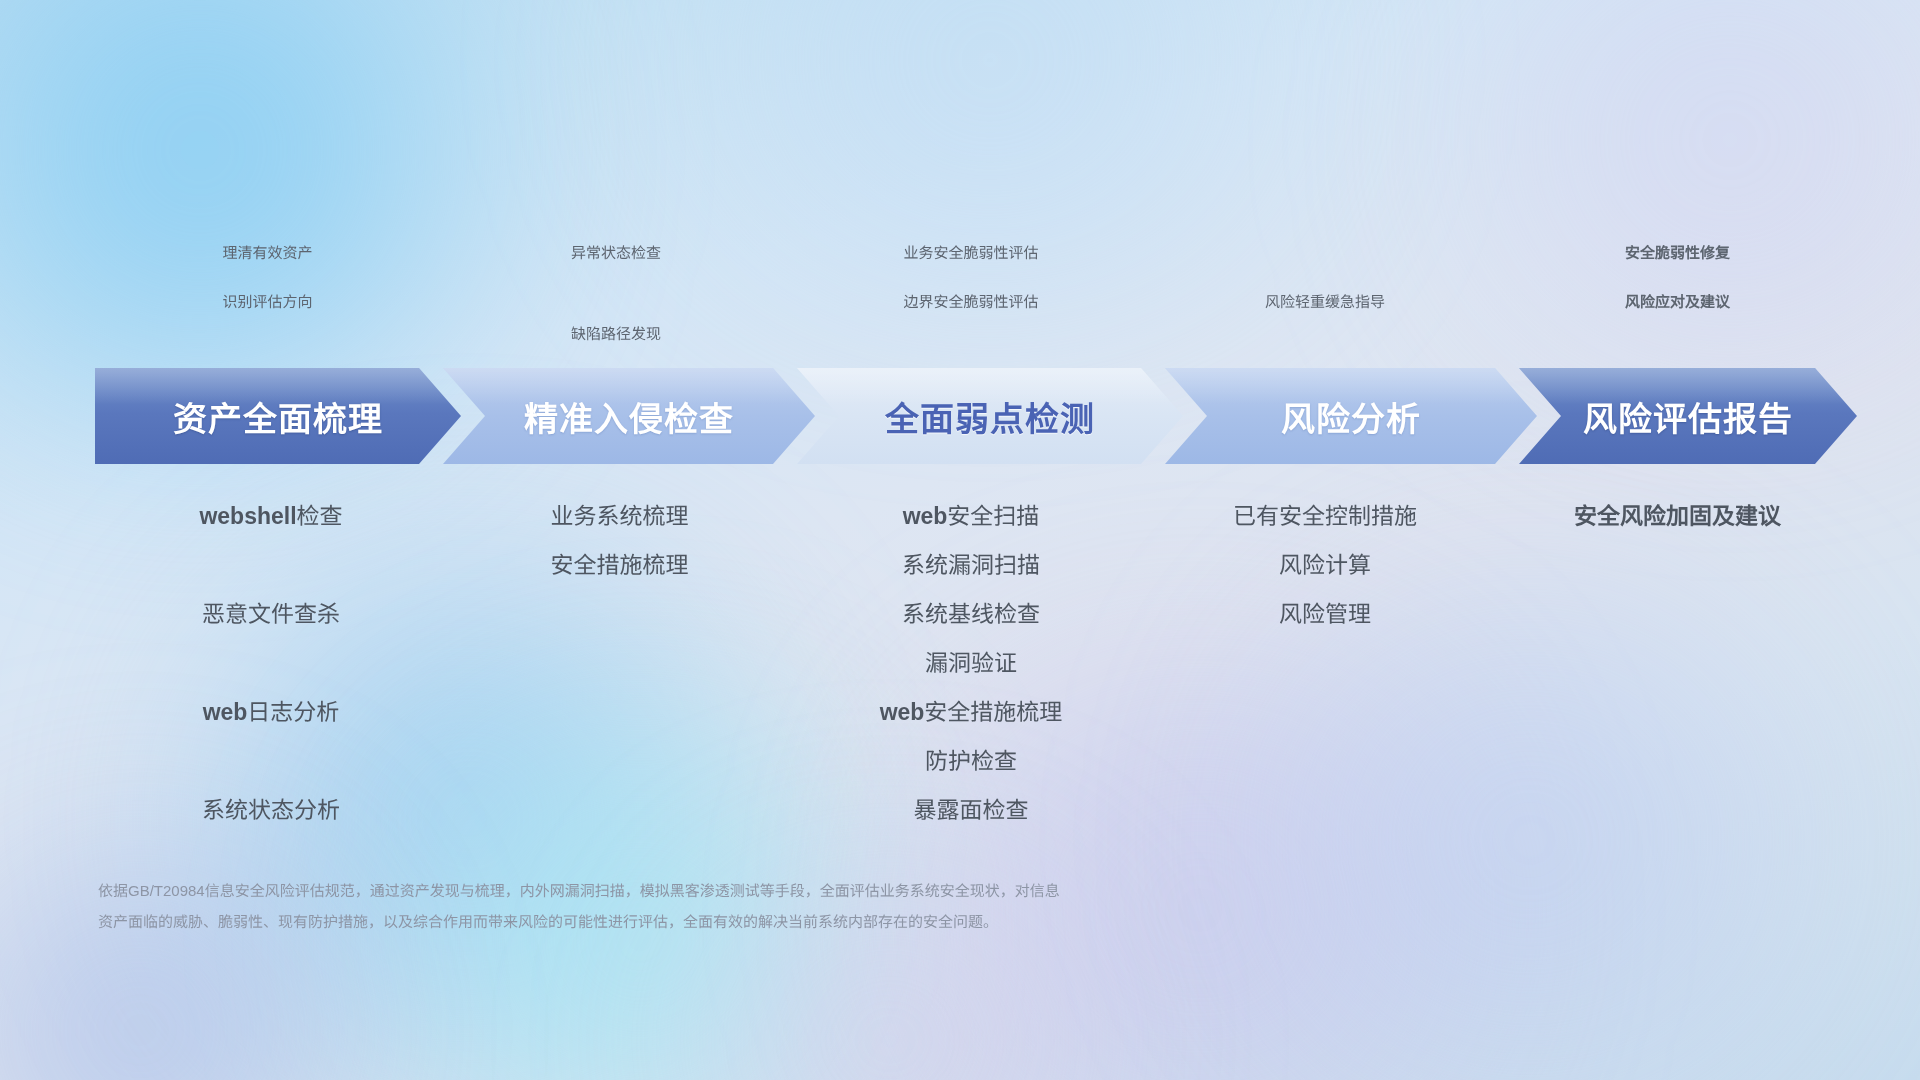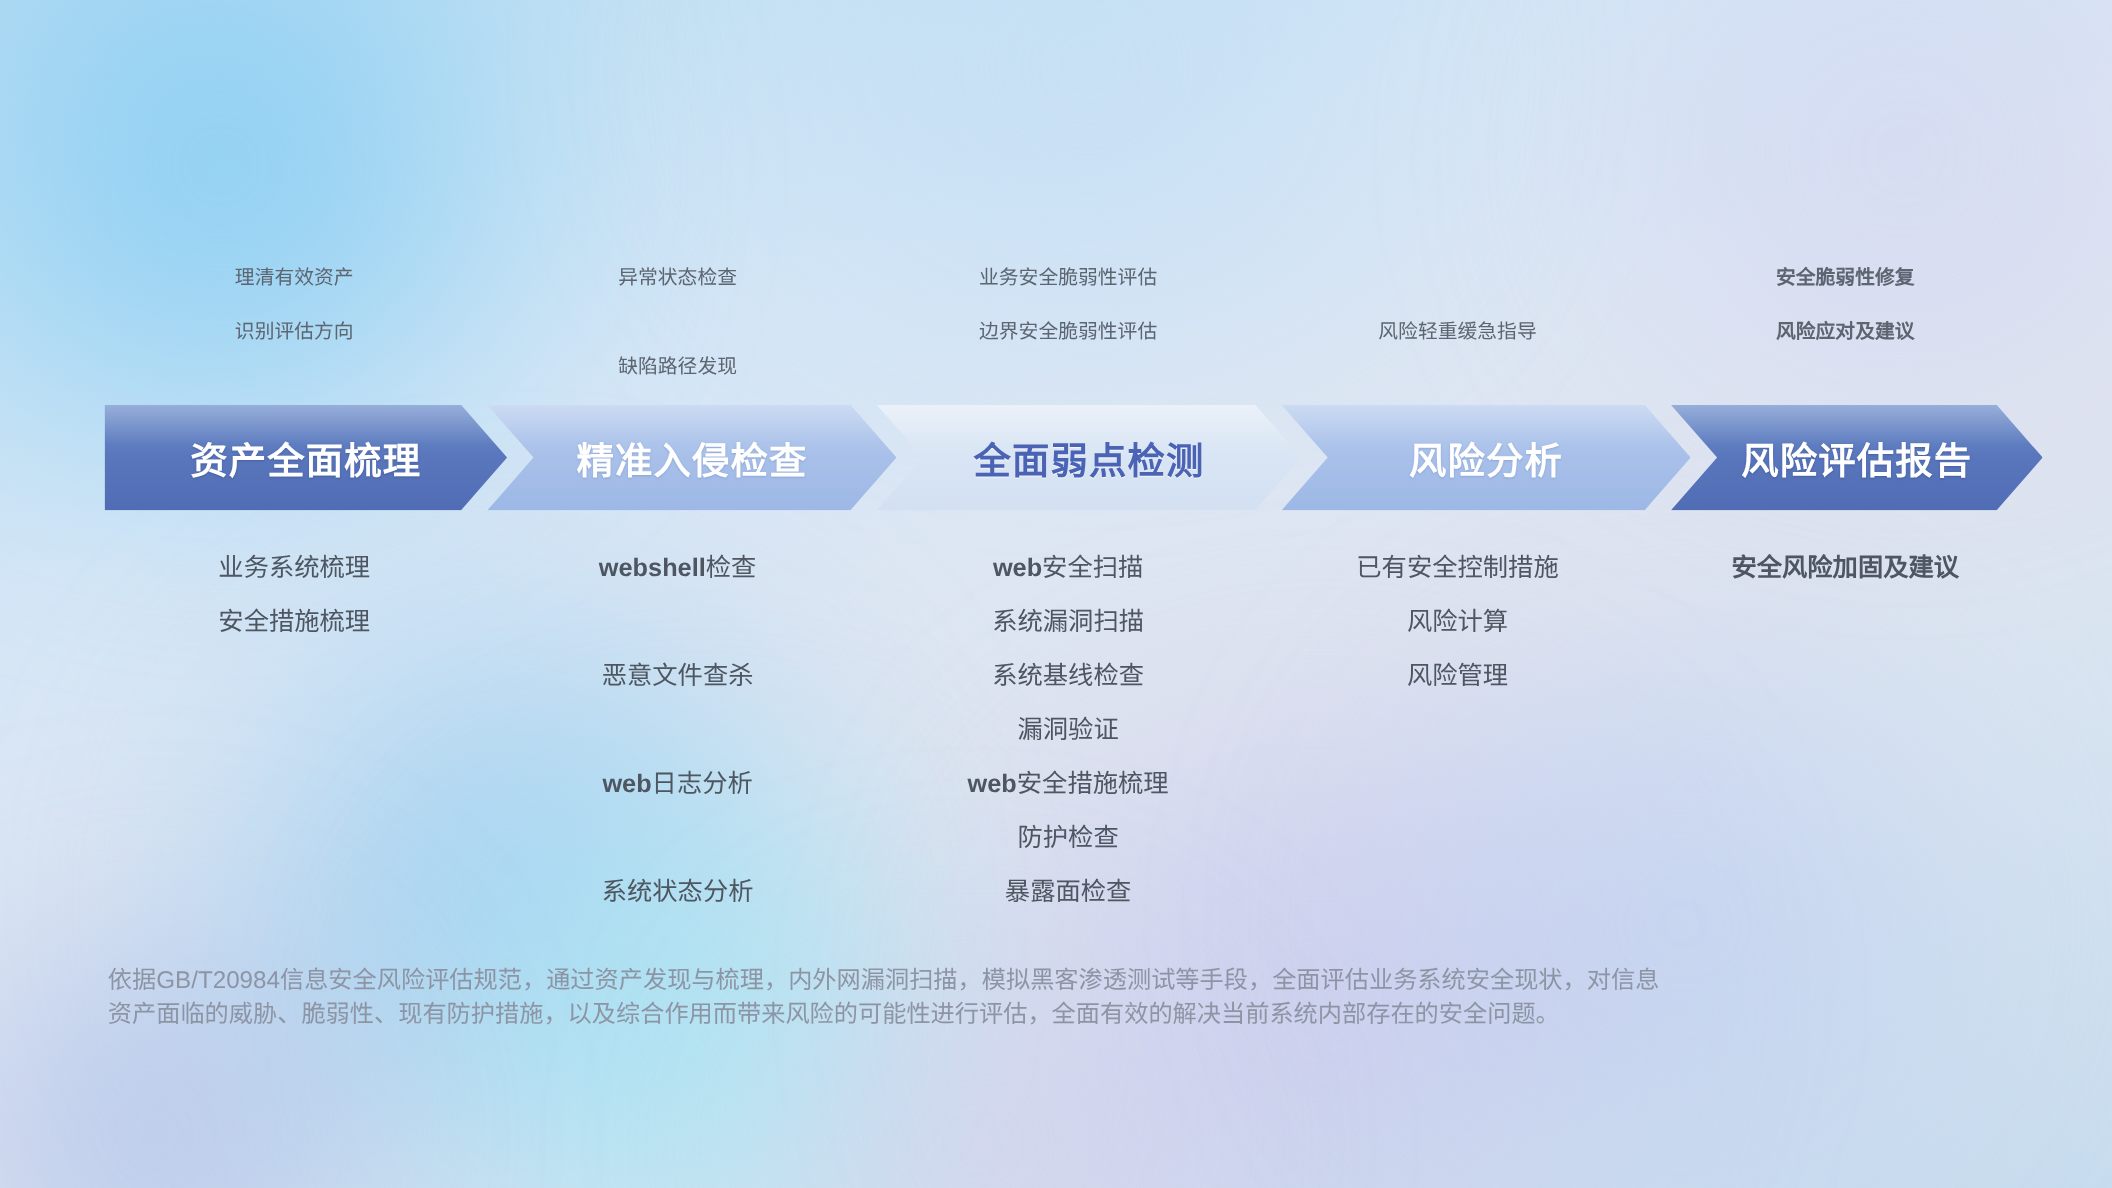--- a/index.html
+++ b/index.html
@@ -71,21 +71,21 @@
     top: 228px;
     width: 1760px;
     height: 130px;
     display: flex;
   }
   .note-col {
     display: flex;
     flex-direction: column;
     align-items: center;
     color: #5d6570;
-    font-size: 18px;
+    font-size: 15px;
     line-height: 49px;
     white-space: nowrap;
   }
   .note-col .spacer { height: 49px; }
 
   
   .col-1 { width: 345px; }
   .col-2 { width: 352px; justify-content: space-between; }
   .col-3 { width: 358px; }
   .col-4 { width: 350px; }
@@ -168,21 +168,21 @@
   }
   .list-col .b { font-weight: bold; }
 
   
   .footer {
     position: absolute;
     left: 98px;
     top: 875px;
     width: 1520px;
     color: #8d95a5;
-    font-size: 22px;
+    font-size: 15px;
     line-height: 31px;
   }
 </style>
 </head>
 <body>
 
 <div class="bg-layer bg-base">
   <div class="blob blob-a"></div>
   <div class="blob blob-h"></div>
   <div class="blob blob-g"></div>
@@ -237,30 +237,30 @@
     <div class="chev mid c4 tone-mid">
       <span>风险分析</span>
     </div>
     <div class="chev mid c5 tone-dark">
       <span>风险评估报告</span>
     </div>
   </div>
 
   <div class="bottom-lists">
 
-    <div class="list-col col-1">
-      <div><span class="b"></span><span>业务系统梳理</span></div>
-      <div><span class="b"></span><span>安全措施梳理</span></div>
-    </div>
-
     <div class="list-col col-2">
       <div><span class="b">webshell</span><span>检查</span></div>
       <div><span class="b"></span><span>恶意文件查杀</span></div>
       <div><span class="b">web</span><span>日志分析</span></div>
       <div><span class="b"></span><span>系统状态分析</span></div>
+    </div>
+
+    <div class="list-col col-1">
+      <div><span class="b"></span><span>业务系统梳理</span></div>
+      <div><span class="b"></span><span>安全措施梳理</span></div>
     </div>
 
     <div class="list-col col-3">
       <div><span class="b">web</span><span>安全扫描</span></div>
       <div><span class="b"></span><span>系统漏洞扫描</span></div>
       <div><span class="b"></span><span>系统基线检查</span></div>
       <div><span class="b"></span><span>漏洞验证</span></div>
       <div><span class="b">web</span><span>安全措施梳理</span></div>
       <div><span class="b"></span><span>防护检查</span></div>
       <div><span class="b"></span><span>暴露面检查</span></div>

